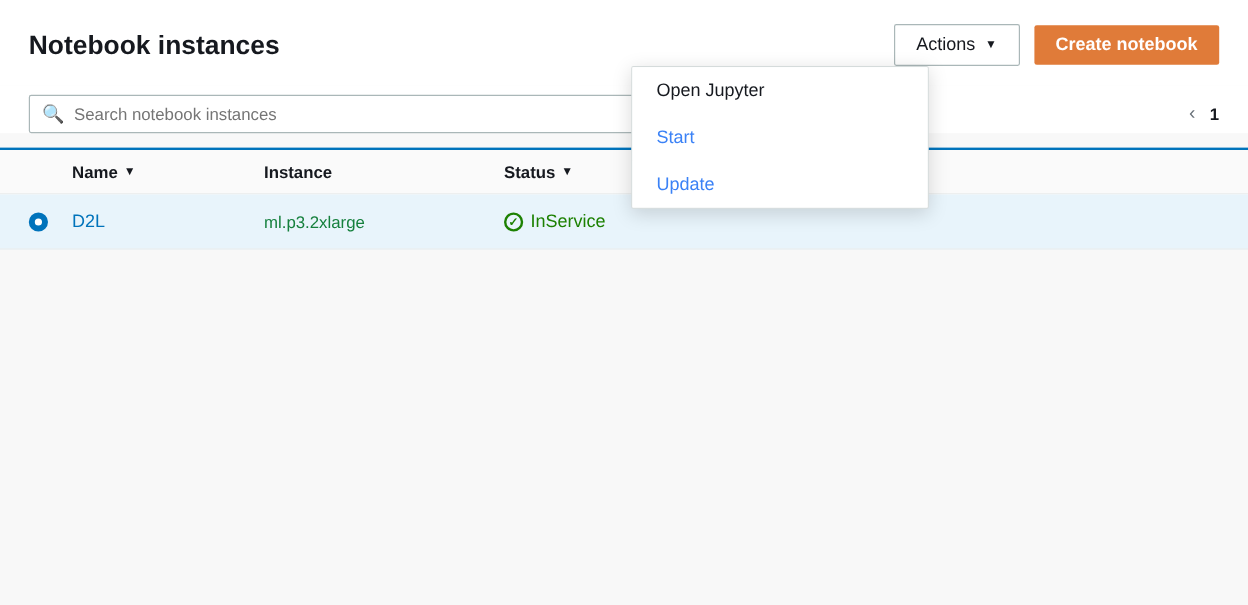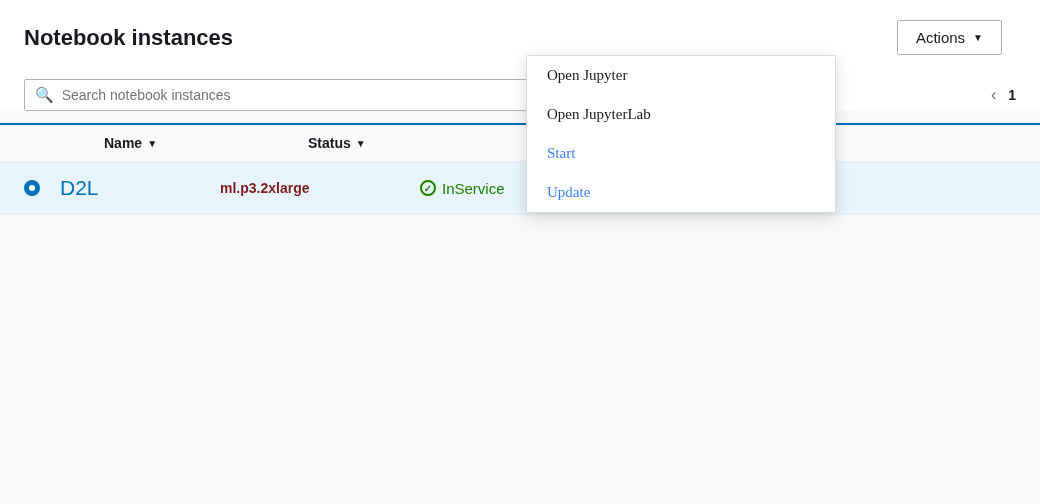--- a/index.html
+++ b/index.html
@@ -12,21 +12,21 @@
       height: 504px;
       overflow: hidden;
       position: relative;
     }
 
     
     .page-header {
       display: flex;
       align-items: center;
       justify-content: space-between;
-      padding: 20px 38px 16px 24px;
+      padding: 20px 24px 16px 24px;
       background: #fff;
     }
     .page-title {
       font-size: 22px;
       font-weight: 700;
       color: #16191f;
     }
     .header-actions {
       display: flex;
       gap: 12px;
@@ -115,21 +115,20 @@
       margin-top: 12px;
       background: #fff;
       border-top: 2px solid #0073bb;
     }
     .table-header-row {
       display: flex;
       align-items: center;
       padding: 10px 24px;
       background: #fafafa;
       border-bottom: 1px solid #eaeded;
-      gap: 44px;
     }
     .th-checkbox {
       width: 36px;
     }
     .th-name {
       width: 160px;
       font-weight: 700;
       color: #16191f;
       display: flex;
       align-items: center;
@@ -177,27 +176,26 @@
     .radio-inner {
       width: 6px;
       height: 6px;
       border-radius: 50%;
       background: #fff;
     }
     .td-name {
       width: 160px;
       color: #0073bb;
       font-weight: 500;
-      font-size: 21px;
+      font-size: 15px;
     }
     .td-instance {
       width: 200px;
-      color: #7f1d1d;
+      color: #15803d;
       font-size: 14px;
-      font-weight: bold;
     }
     .td-status {
       flex: 1;
       display: flex;
       align-items: center;
       gap: 6px;
     }
     .status-icon {
       width: 16px;
       height: 16px;
@@ -216,27 +214,26 @@
       color: #1d8102;
       font-size: 15px;
       font-weight: 500;
     }
 
     
     .dropdown-overlay {
       position: absolute;
       top: 55px;
       left: 526px;
-      width: 310px;
+      width: 248px;
       background: #fff;
       border: 1px solid #d5dbdb;
       border-radius: 2px;
       box-shadow: 0 4px 16px rgba(0,0,0,0.15);
       z-index: 100;
-      font-family: Liberation Serif, serif;
     }
     .dropdown-item {
       padding: 11px 20px;
       font-size: 15px;
       color: #16191f;
       cursor: pointer;
       background: #fff;
     }
     .dropdown-item.disabled {
       color: #3b82f6;
@@ -251,40 +248,44 @@
 </head>
 <body>
 
 <div class="page-header">
   <h1 class="page-title">Notebook instances</h1>
   <div class="header-actions">
     <button class="actions-button">
       <span>Actions</span>
       <span class="caret">▼</span>
     </button>
+    <button class="create-button">Create notebook</button>
   </div>
 </div>
 
 <div class="search-area">
   <div class="search-box">
     <span class="search-icon-glyph">🔍</span>
     <input class="search-input" type="text" placeholder="Search notebook instances" style="">
   </div>
   <div class="pagination-area">
     <span class="pagination-arrow">‹</span>
     <span class="pagination-num">1</span>
   </div>
 </div>
 
 <div class="table-wrapper">
   <div class="table-header-row">
     <div class="th-checkbox"></div>
     <div class="th-name">
       <span>Name</span>
       <span class="sort-icon">▼</span>
+    </div>
+    <div class="th-instance">
+      <span>Instance</span>
     </div>
     <div class="th-status">
       <span>Status</span>
       <span class="sort-icon">▼</span>
     </div>
   </div>
   <div class="table-data-row">
     <div class="td-checkbox">
       <div class="radio-selected">
         <div class="radio-inner"></div>
@@ -296,16 +297,15 @@
       <div class="status-icon">
         <span class="status-check">✓</span>
       </div>
       <span class="status-text">InService</span>
     </div>
   </div>
 </div>
 
 <div class="dropdown-overlay" id="dropdown-menu">
 <div class="dropdown-item">Open Jupyter</div>
-    <div class="dropdown-item">Open JupyterLab</div>
     <div class="dropdown-item disabled">Start</div>
     <div class="dropdown-item disabled">Update</div>
   </div>
 
 </body></html>

